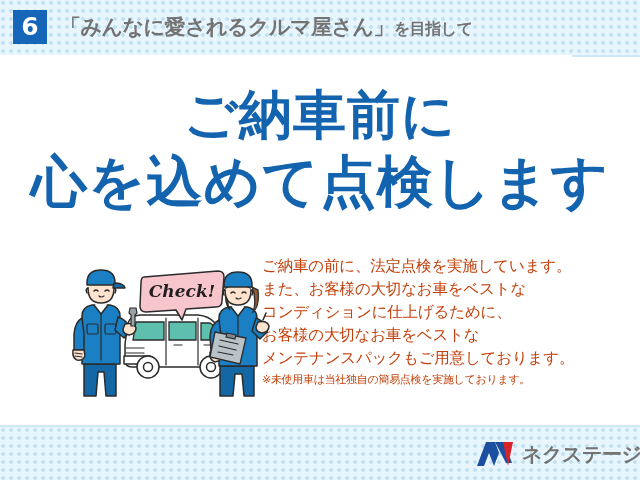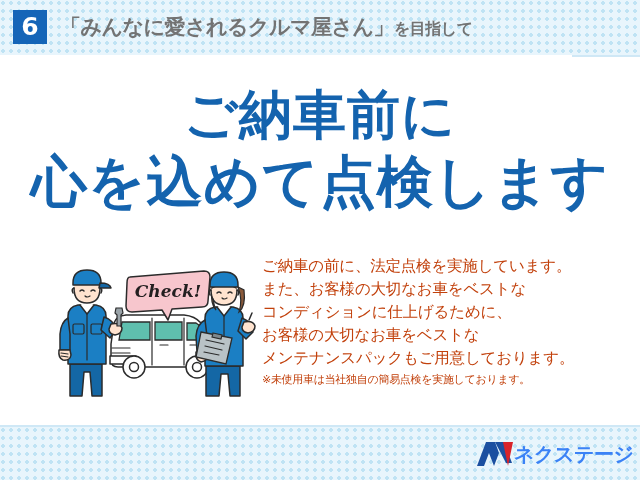--- a/index.html
+++ b/index.html
@@ -120,40 +120,40 @@
     display: block;
     font-size: 11px;
     letter-spacing: -0.3px;
     white-space: nowrap;
     margin-top: 2px;
   }
 
   
   #illustration {
     position: absolute;
-    left: 56px;
+    left: 70px;
     top: 205px;
     width: 205px;
     height: 140px;
   }
   #illustration svg { display: block; }
 
   
   #footer-logo {
     position: absolute;
     top: 437px;
     left: 476px;
     height: 34px;
     display: flex;
     align-items: center;
   }
   #logo-mark { width: 38px; height: 26px; flex: 0 0 auto; }
   #logo-text {
-    margin-left: 0;
-    color: #3b82f6;
+    margin-left: 8px;
+    color: #737373;
     font-size: 20px;
     font-weight: bold;
     letter-spacing: -0.5px;
     font-family: "DejaVu Sans", sans-serif;
     white-space: nowrap;
   }
 </style>
 </head>
 <body>
 

